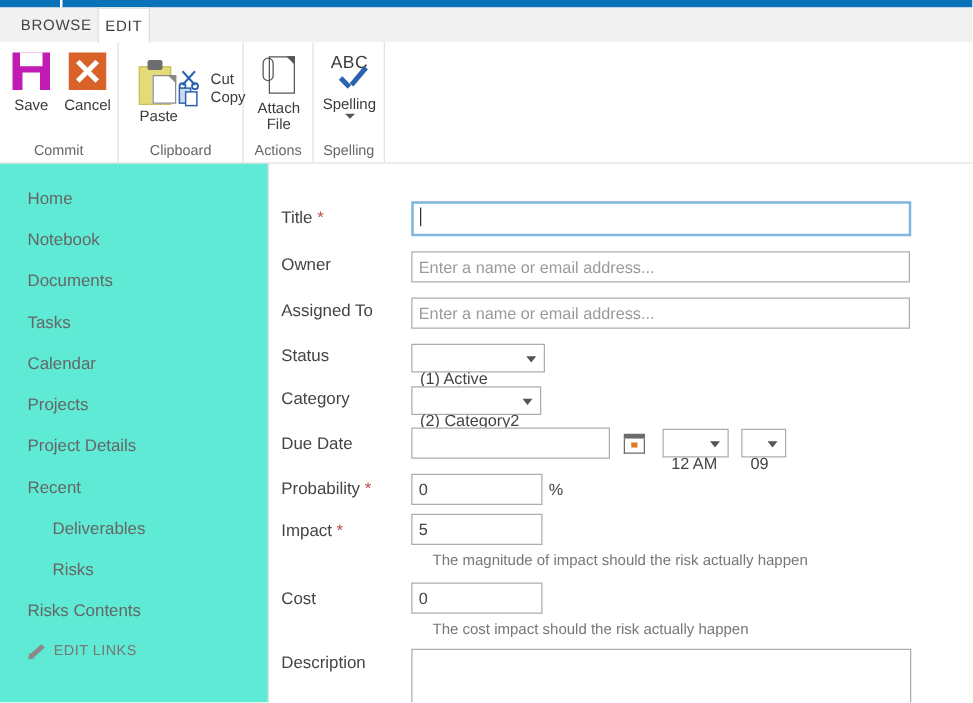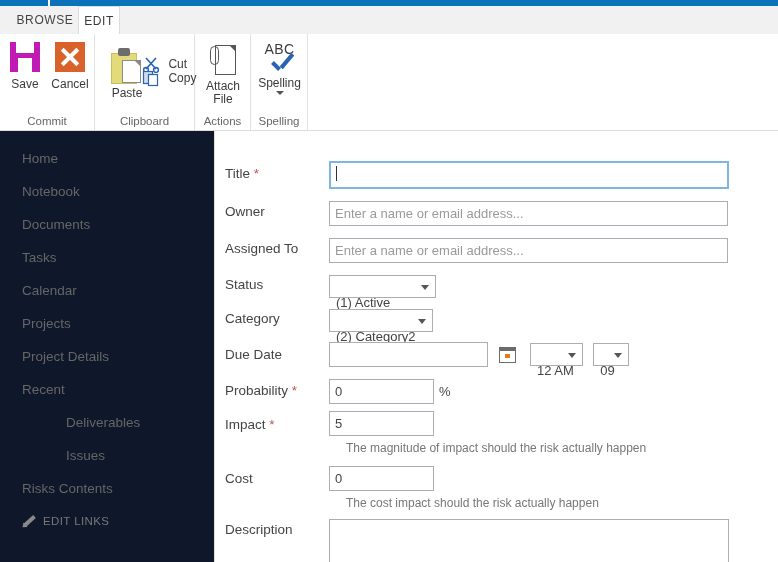--- a/index.html
+++ b/index.html
@@ -223,34 +223,34 @@
     width: 0; height: 0;
     border-left: 4px solid transparent;
     border-right: 4px solid transparent;
     border-top: 4px solid #555555;
   }
 
   
   .leftnav {
     position: absolute; top: 131px; left: 0;
     width: 215px; height: 431px;
-    background: #0f172a;
+    background: #5eead4;
     border-right: 1px solid #e0e0e0;
     padding-top: 20px;
   }
   .nav-item {
     font-size: 13.5px;
     color: #666666;
     line-height: 16px;
     padding: 0 0 0 22px;
     margin-bottom: 17px;
     cursor: pointer;
     white-space: nowrap;
   }
-  .nav-item.sub { padding-left: 66px; }
+  .nav-item.sub { padding-left: 42px; }
   .nav-editlinks {
     margin-top: 10px;
     padding-left: 22px;
     font-size: 11.5px;
     letter-spacing: .4px;
     color: #777777;
     cursor: pointer;
     display: flex;
     align-items: center;
   }
@@ -494,21 +494,21 @@
   <div class="leftnav">
     <div class="nav-item">Home</div>
     <div class="nav-item">Notebook</div>
     <div class="nav-item">Documents</div>
     <div class="nav-item">Tasks</div>
     <div class="nav-item">Calendar</div>
     <div class="nav-item">Projects</div>
     <div class="nav-item">Project Details</div>
     <div class="nav-item">Recent</div>
     <div class="nav-item sub">Deliverables</div>
-    <div class="nav-item sub">Issues</div>
+    <div class="nav-item sub">Risks</div>
     <div class="nav-item">Risks Contents</div>
     <div class="nav-editlinks">
       <span class="pencil"></span>
       <span>EDIT LINKS</span>
     </div>
   </div>
 
   <div class="form">
 
     <div class="frow" style="top:30px;">

